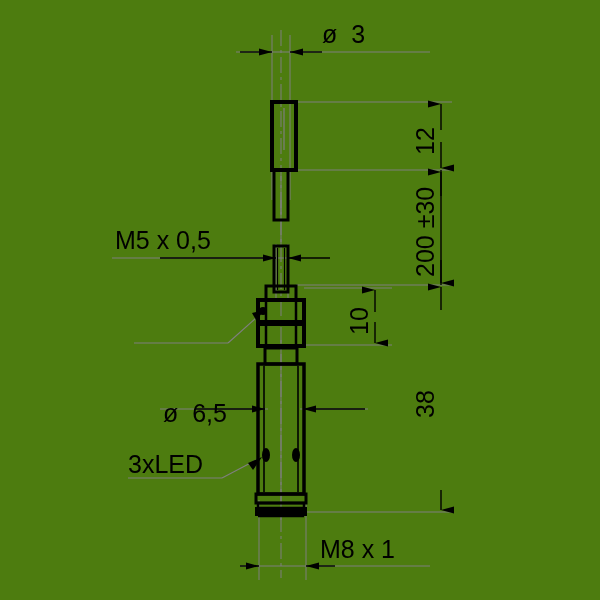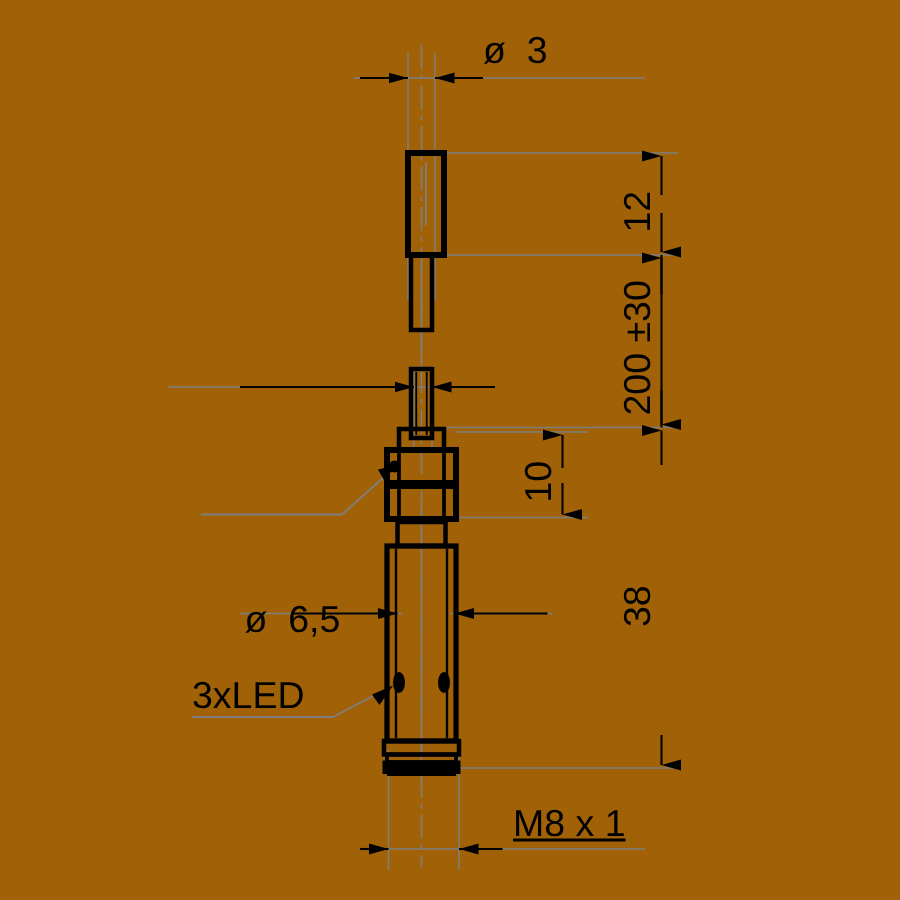--- a/index.html
+++ b/index.html
@@ -4,21 +4,21 @@
 <style>
   html, body {
     margin: 0;
     padding: 0;
     background: #ffffff;
   }
   #page {
     position: relative;
     width: 600px;
     height: 600px;
-    background: #a16207;
+    background: #4d7c0f;
     font-family: "Liberation Sans", sans-serif;
     overflow: hidden;
   }
   #drawing {
     position: absolute;
     left: 0;
     top: 0;
     width: 600px;
     height: 600px;
   }
@@ -162,27 +162,28 @@
         <rect x="256" y="494" width="50" height="9" stroke-width="3"></rect>
         <rect x="258" y="503" width="46" height="5" stroke-width="2.5"></rect>
         <rect x="256" y="508" width="50" height="7" fill="#000" stroke-width="2"></rect>
         <line x1="258" y1="516" x2="304" y2="516" stroke-width="2.5"></line>
       </g>
     </g>
   </svg>
 
   <div class="dim-label" style="left:322px; top:20px;">ø  3</div>
 
+  <div class="dim-label" style="left:115px; top:226px;">M5 x 0,5</div>
 
 
   <div class="dim-label" style="left:163px; top:382px;margin-top:17px;">ø  6,5</div>
 
   <div class="dim-label" style="left:128px; top:450px;">3xLED</div>
 
-  <div class="dim-label" style="left:342px; top:535px;text-decoration:underline;">M8 x 1</div>
+  <div class="dim-label" style="left:320px; top:535px;">M8 x 1</div>
 
   <div class="dim-label rot" style="left:411px; top:155px;">12</div>
 
   <div class="dim-label rot" style="left:411px; top:277px;">200 ±30</div>
 
   <div class="dim-label rot" style="left:345px; top:335px;">10</div>
 
   <div class="dim-label rot" style="left:411px; top:418px;">38</div>
 
 </div>

